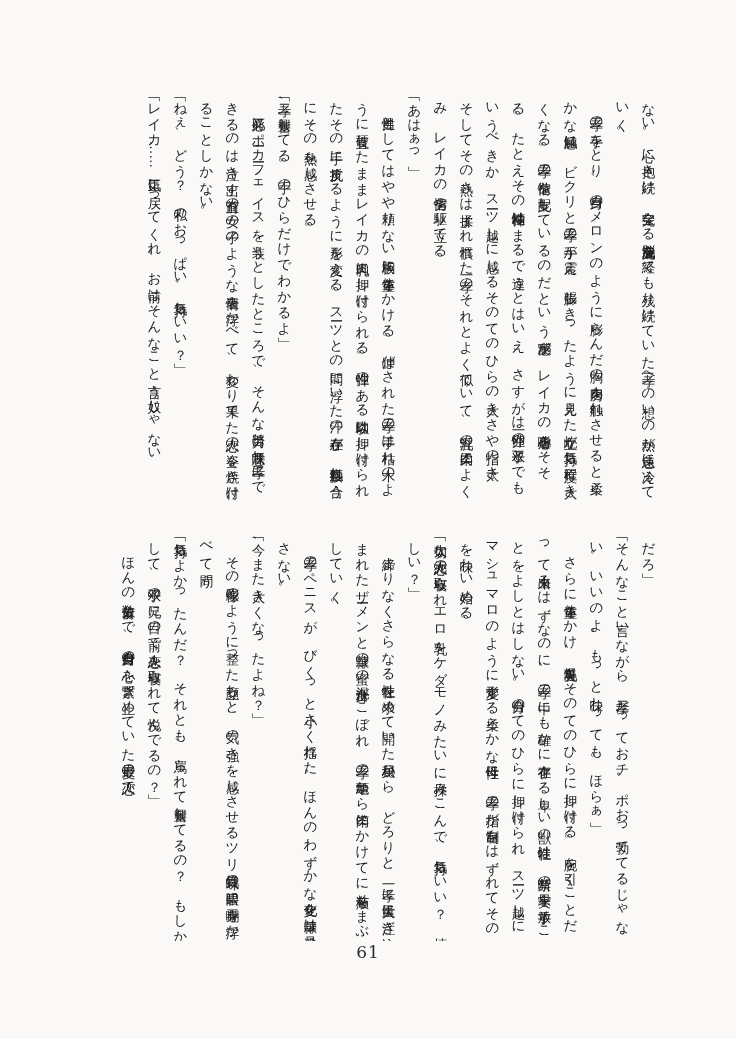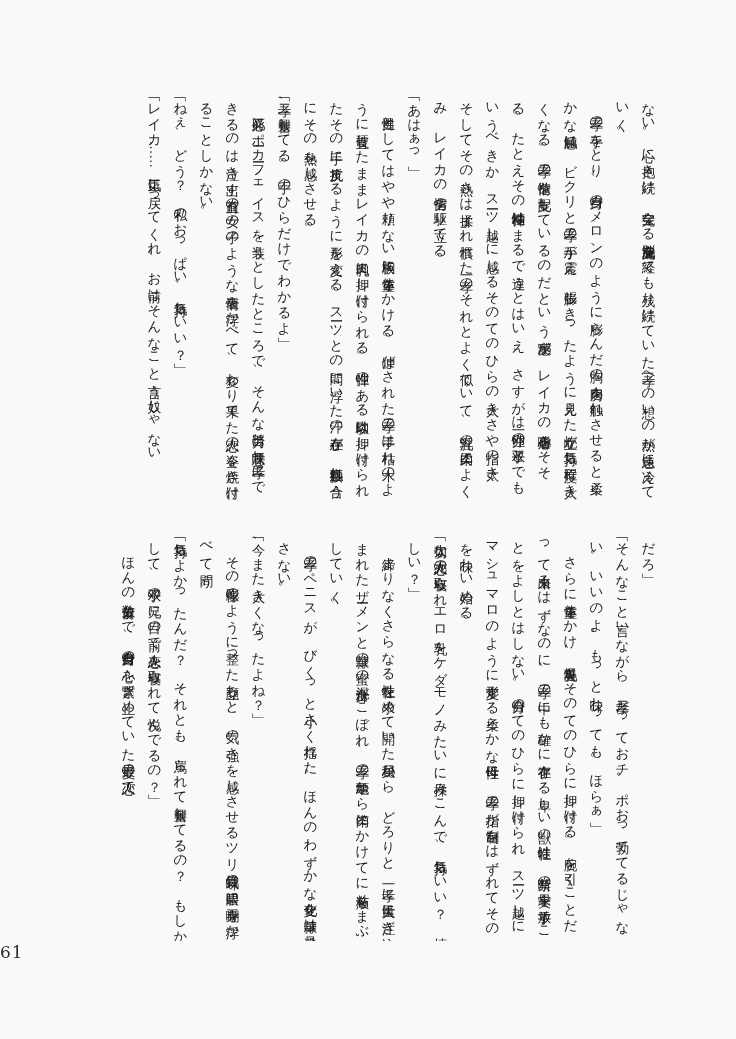--- a/index.html
+++ b/index.html
@@ -42,21 +42,21 @@
   .tblock-bottom { top: 533px; }
   .tblock p {
     margin: 0;
     padding: 0;
   }
   .page-number {
     position: absolute;
     top: 942px;
     left: 0;
     width: 736px;
-    text-align: left;
+    text-align: center;
     font-size: 17px;
     color: #2a2a2a;
     letter-spacing: 1px;
   }
 </style>
 </head>
 <body>
 
 <div class="page">
 

